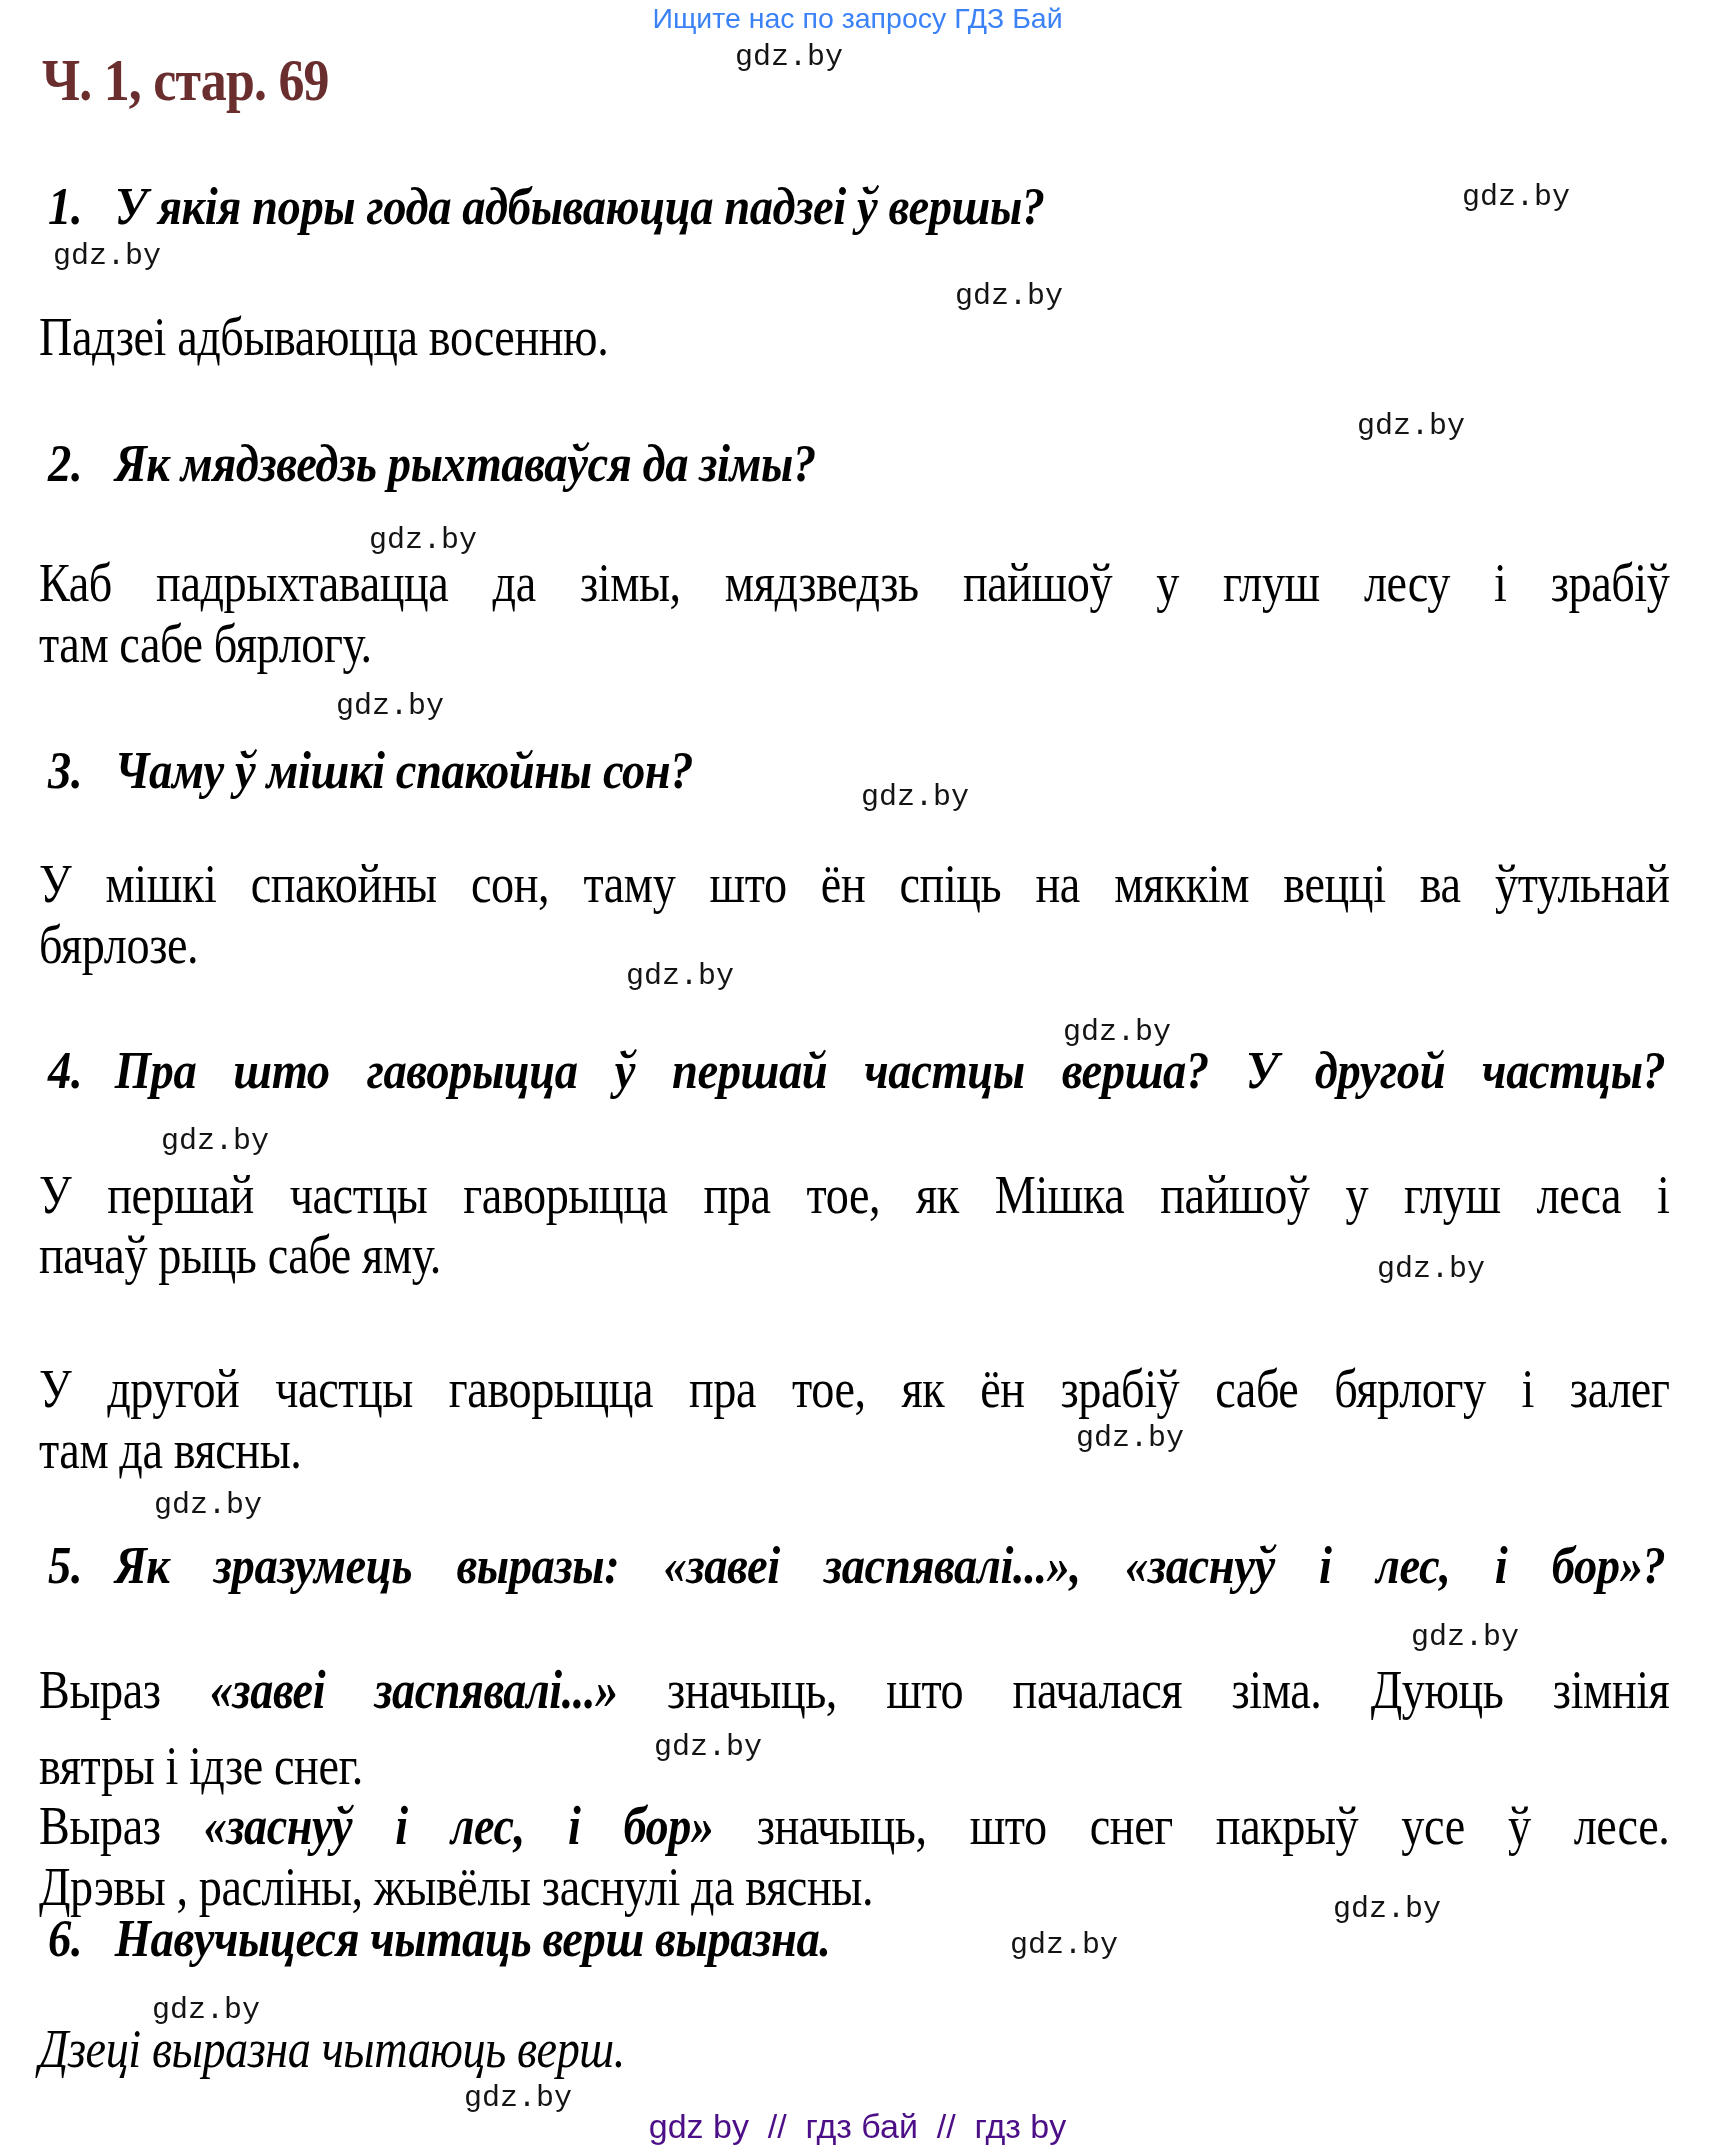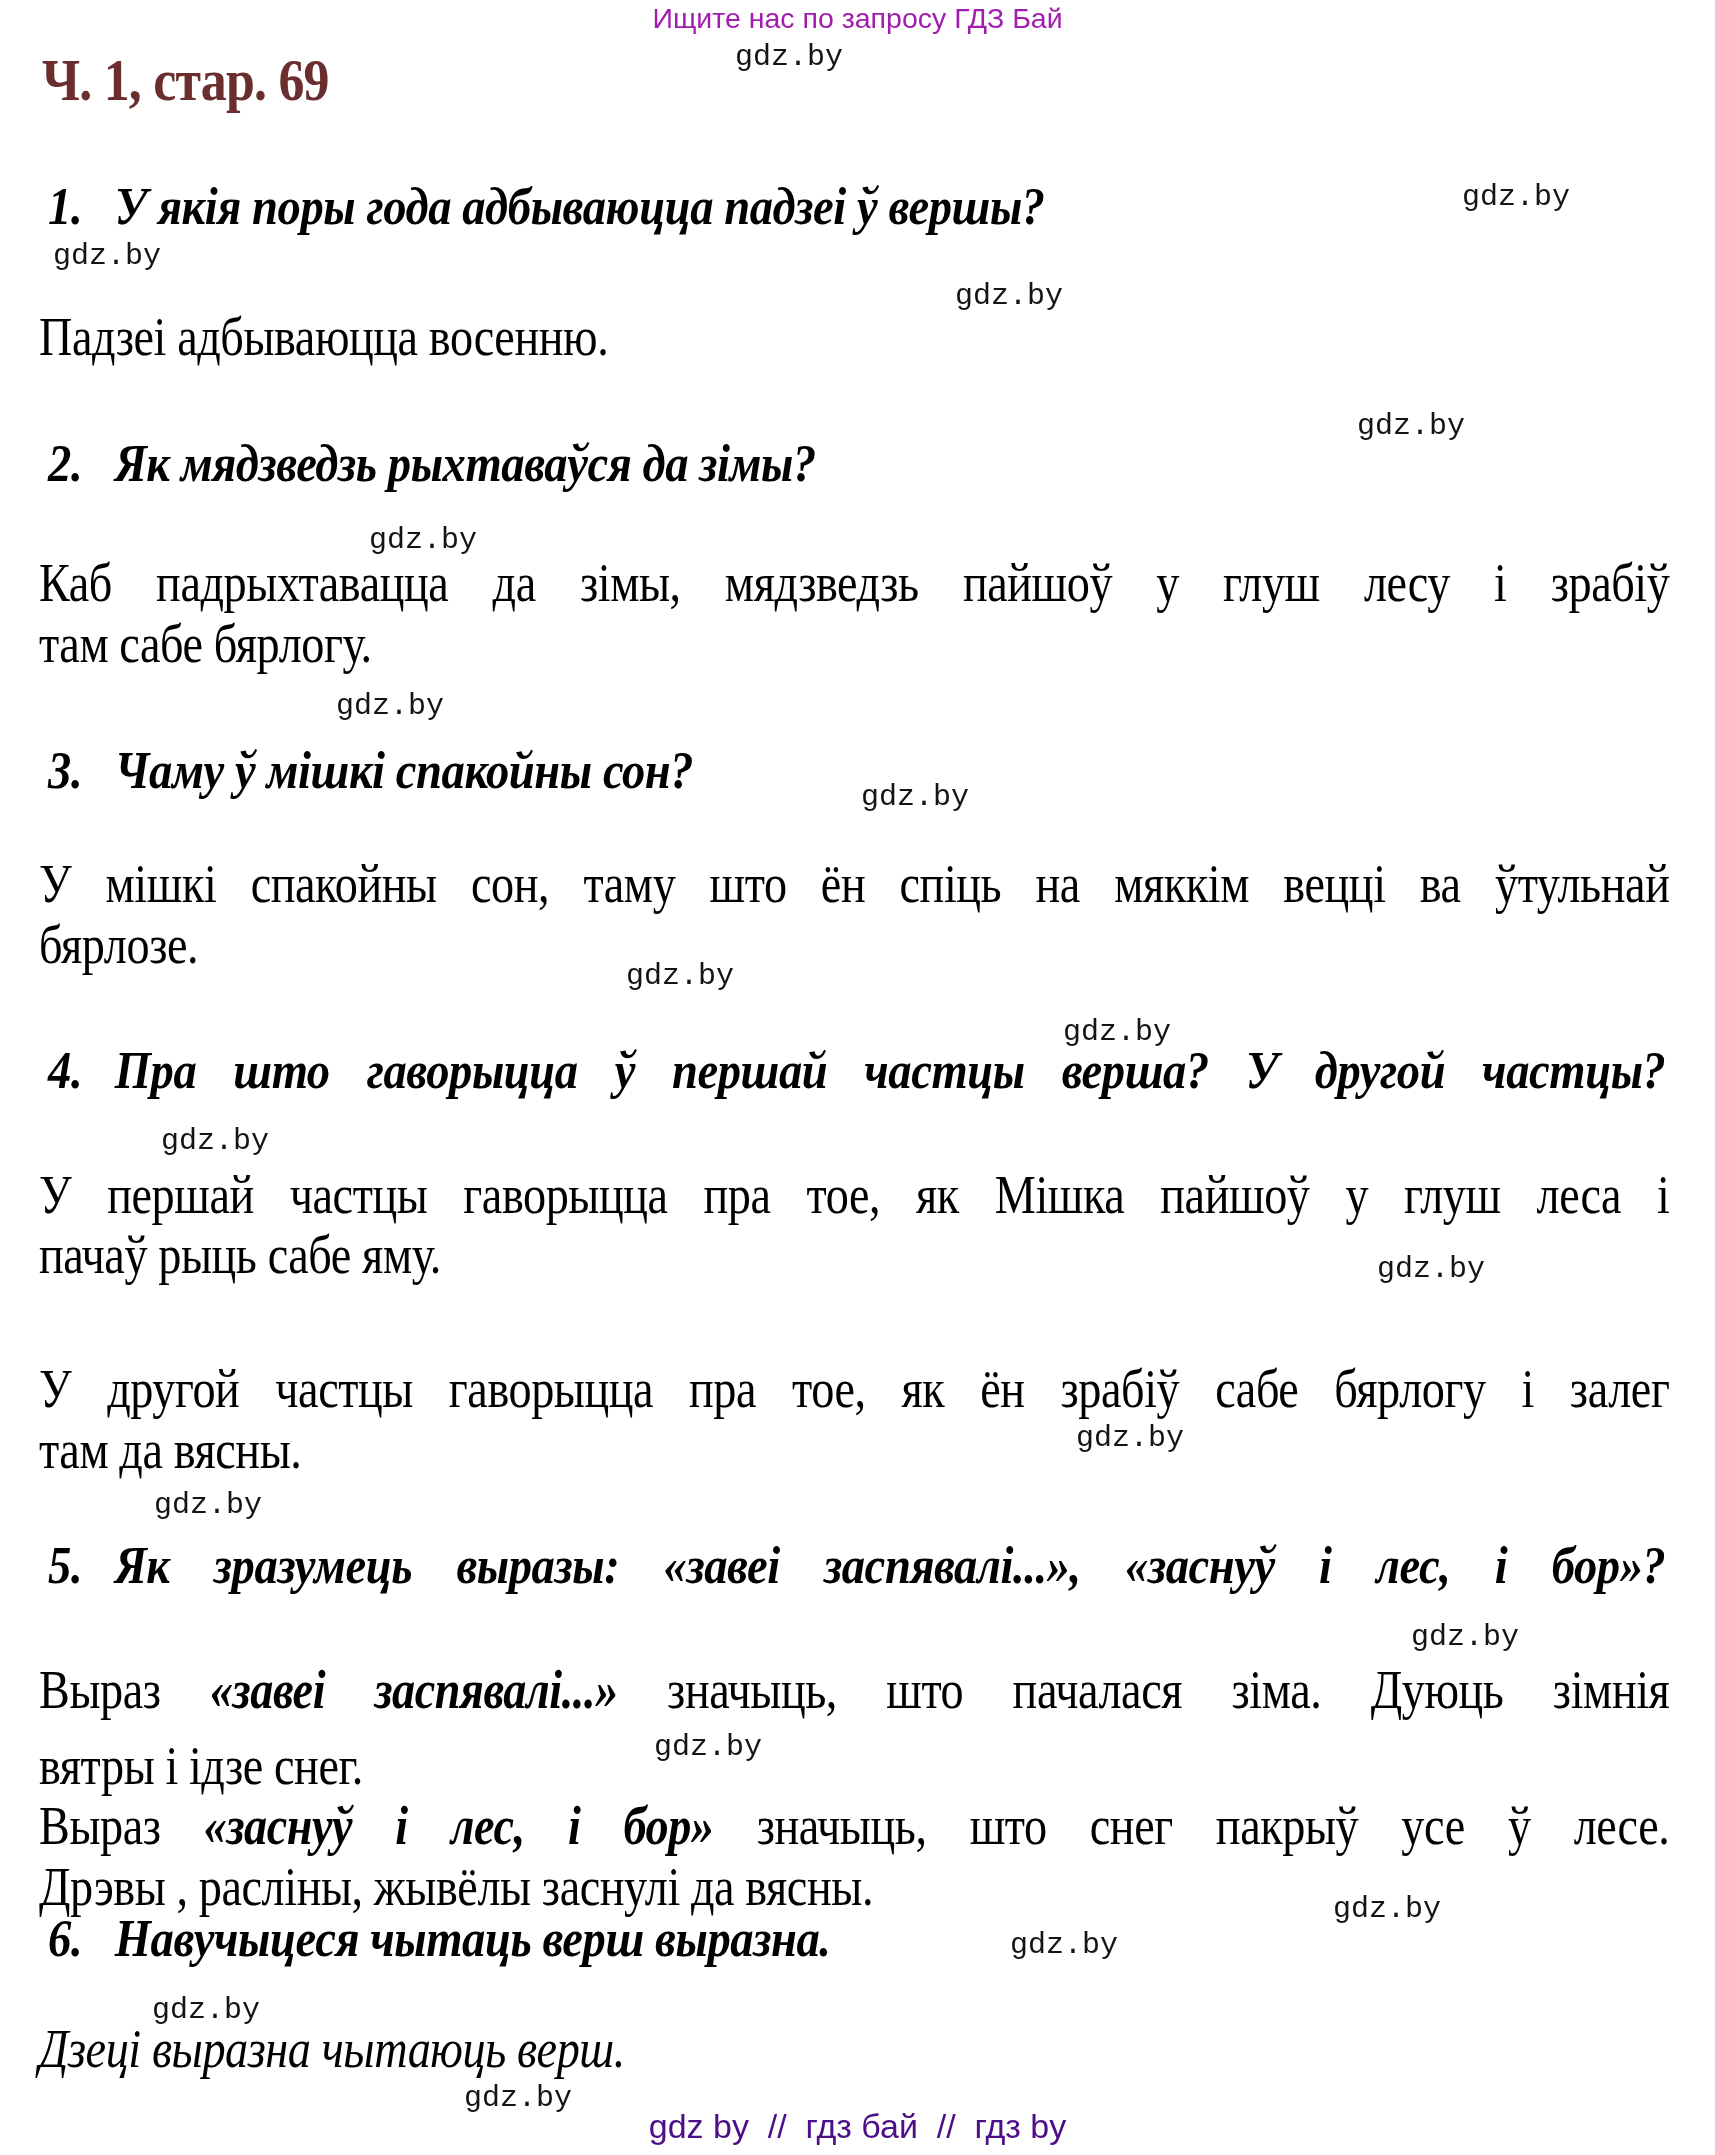--- a/index.html
+++ b/index.html
@@ -7,21 +7,21 @@
     width:1715px;height:2155px;background:#ffffff;position:relative;
     font-family:"Liberation Serif","DejaVu Serif",serif;color:#000;
     overflow:hidden;
   }
   .page{position:absolute;inset:0;background:#fff;}
 
   
   .promo{
     position:absolute;left:0;right:0;top:1.8px;text-align:center;
     font-family:"Liberation Sans","DejaVu Sans",sans-serif;
-    font-size:28.5px;color:#a21caf;white-space:pre;
+    font-size:28.5px;color:#3b82f6;white-space:pre;
   }
 
   
   .wm{
     position:absolute;
     font-family:Liberation Mono, monospace;
     font-size:30px;color:#141414;white-space:nowrap;line-height:1;
   }
 
   

